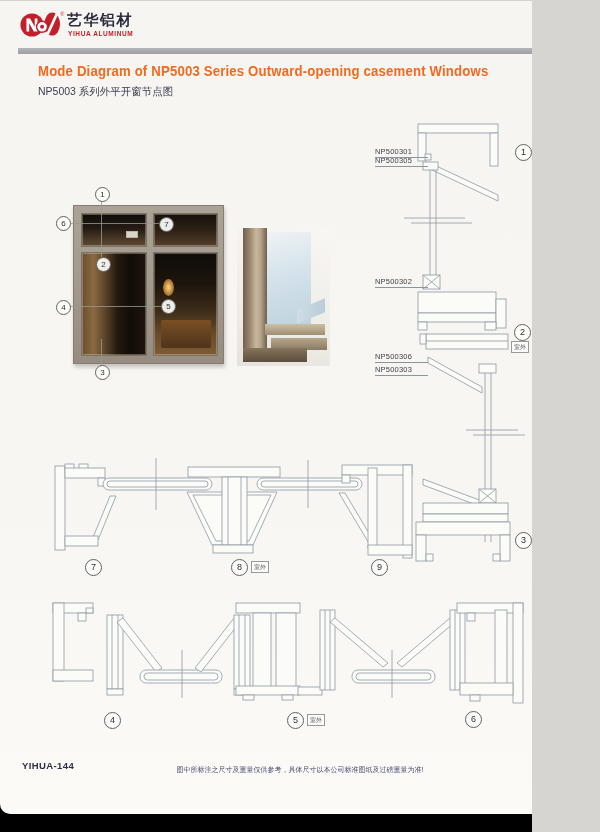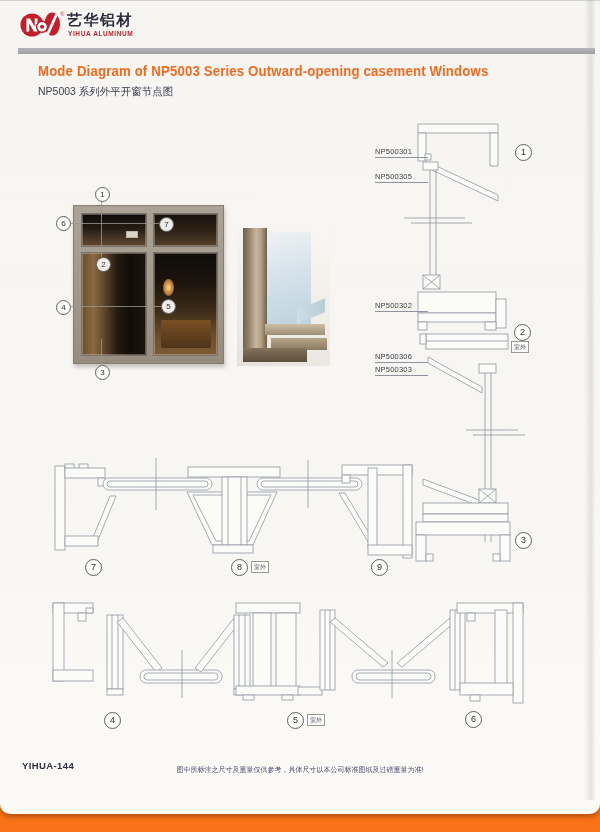--- a/index.html
+++ b/index.html
@@ -1,16 +1,16 @@
 <!DOCTYPE html>
 <html><head>
 <meta charset="utf-8">
 <style>
   html,body{margin:0;padding:0;background:#d6d5d1;}
-  #page{position:relative;width:600px;height:832px;overflow:hidden;background:#f97316;
+  #page{position:relative;width:532px;height:832px;overflow:hidden;background:#000000;
         font-family:"Liberation Sans",sans-serif;}
   #sheet{position:absolute;left:0;top:0;width:600px;height:814px;
          background:linear-gradient(180deg,#f6f5f1 0%,#f7f6f2 60%,#fbfaf7 97%);
          border-radius:0 0 10px 10px;box-shadow:0 3px 5px rgba(0,0,0,.28);}
   .topline{position:absolute;left:0;top:0;width:600px;height:1px;background:#c9cbc3;opacity:.8;}
   .edge-right{position:absolute;left:584px;top:0;width:16px;height:800px;
      background:linear-gradient(90deg,rgba(0,0,0,0) 0%,rgba(110,110,105,.16) 45%,rgba(255,255,255,.25) 75%,rgba(0,0,0,0) 100%);}
   
   .logo{position:absolute;left:20px;top:8px;width:46px;height:34px;}
   .brand-cn{position:absolute;left:67px;top:11px;font-size:15px;font-weight:bold;color:#2c2c3e;letter-spacing:1.5px;}
@@ -159,22 +159,22 @@
       <rect x="55" y="396" width="85" height="8"></rect>
       <rect x="48" y="404" width="94" height="13"></rect>
       <rect x="48" y="417" width="10" height="26"></rect>
       <rect x="132" y="417" width="10" height="26"></rect>
       <rect x="58" y="436" width="7" height="7"></rect>
       <rect x="125" y="436" width="7" height="7"></rect>
     </g>
   </svg>
 
   <div class="np" style="top:146px">NP500301</div>
-  <div class="np" style="top:171px">NP500305</div>
-  <div class="np" style="top:300px">NP500302</div>
+  <div class="np" style="top:155px">NP500305</div>
+  <div class="np" style="top:276px">NP500302</div>
   <div class="np" style="top:364px">NP500303</div>
   <div class="np" style="top:351px">NP500306</div>
 
   <div class="co" style="left:515px;top:144px">1</div>
   <div class="co" style="left:514px;top:324px">2</div>
   <div class="tag" style="left:511px;top:341px">室外</div>
   <div class="co" style="left:515px;top:532px">3</div>
 
   <svg class="draw hmid" width="420" height="110" viewBox="0 0 420 110">
     <g fill="#fbfbf8" stroke="#9098a4" stroke-width="0.8">

